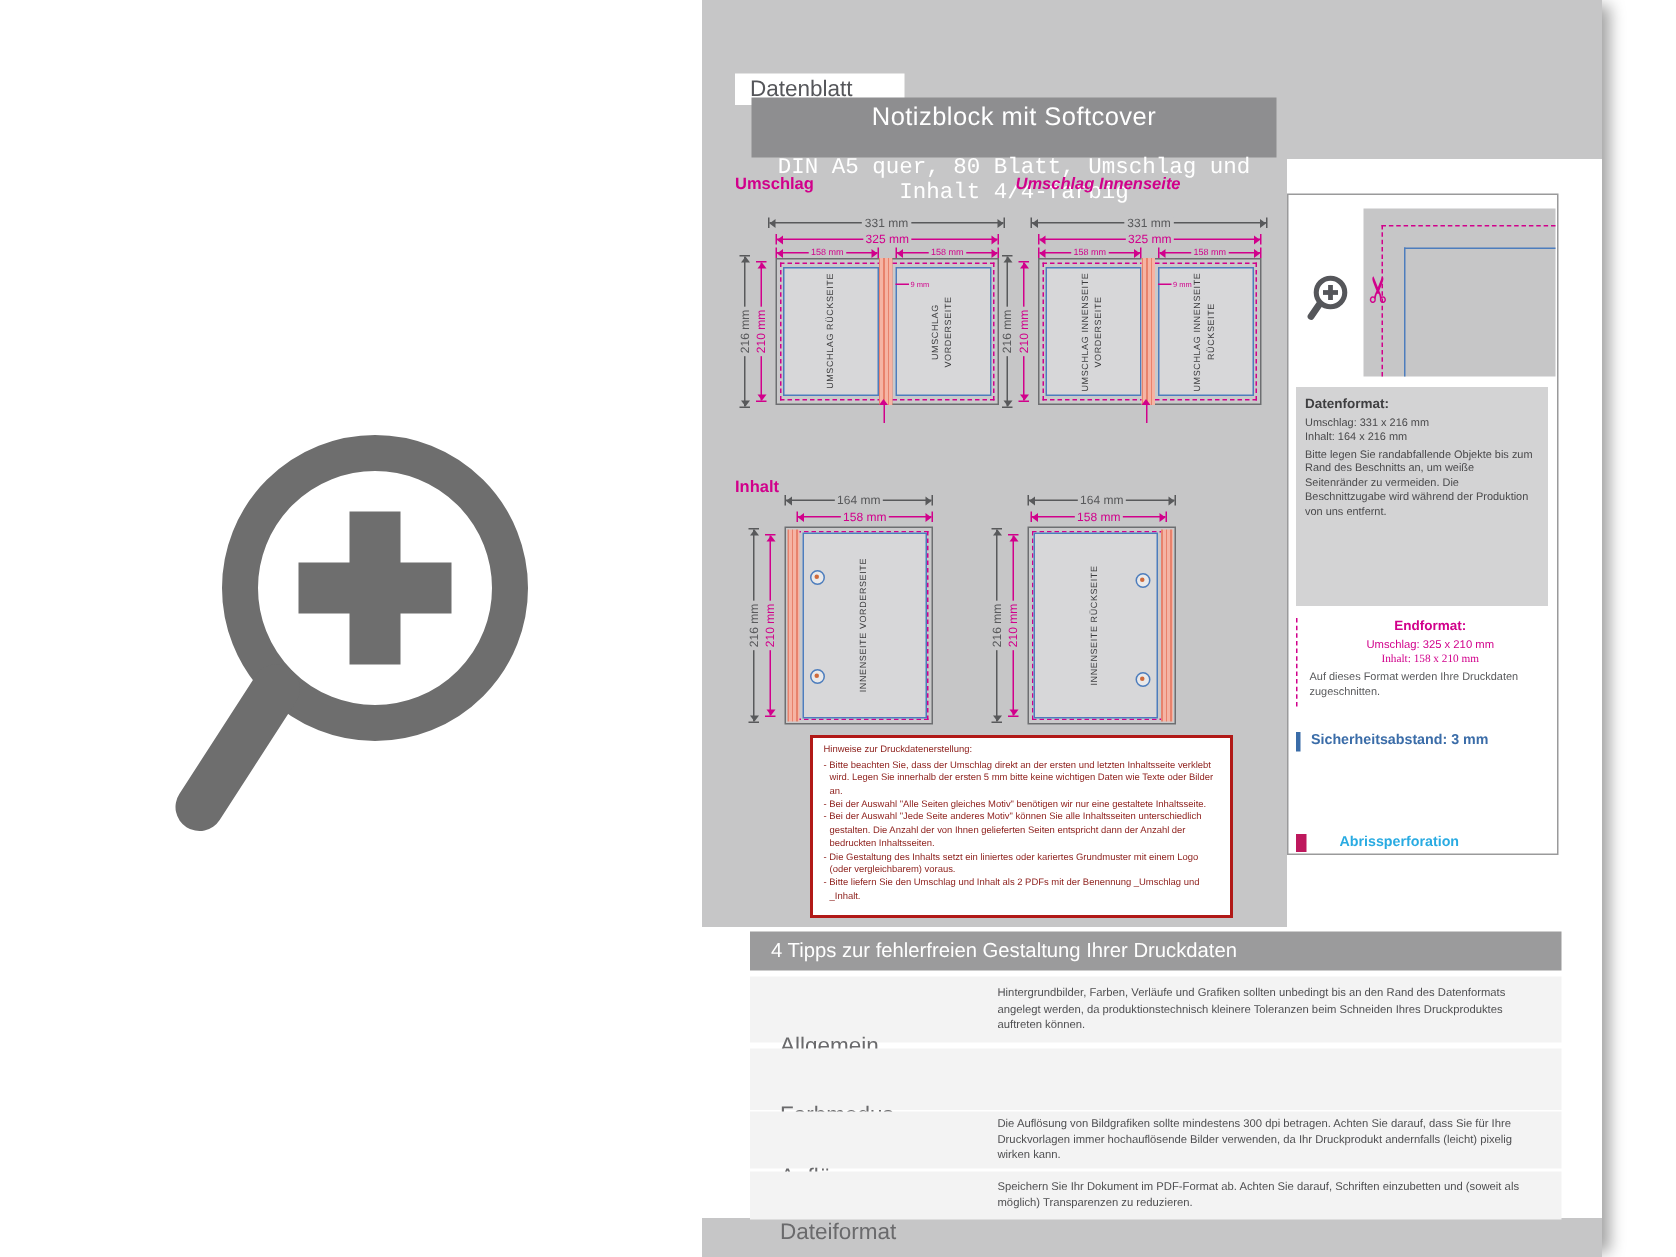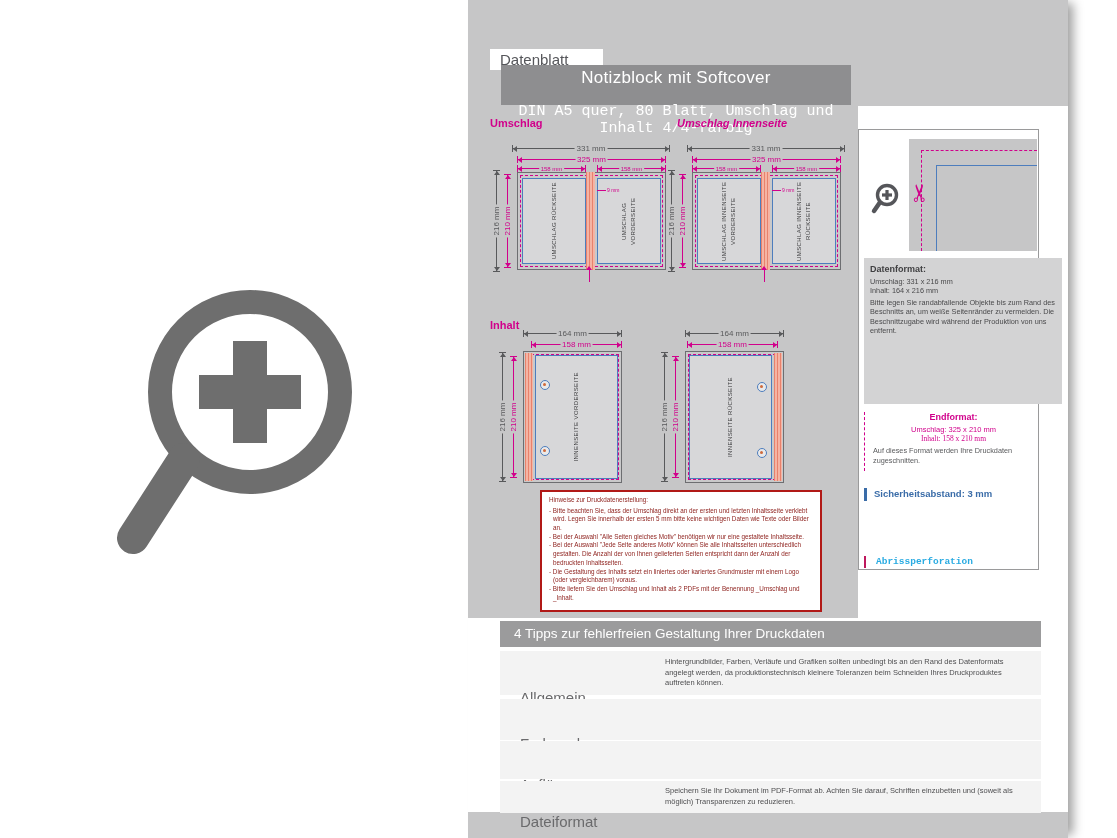--- a/index.html
+++ b/index.html
@@ -63,31 +63,31 @@
   .ring:after{content:'';position:absolute;left:2px;top:2px;width:3px;height:3px;border-radius:50%;background:#cf6a3c;}
 
   
   .panel{position:absolute;left:390px;top:129px;width:179px;height:439px;background:#fff;border:1px solid #9a9a9b;}
   .detail-box{position:absolute;left:50px;top:9px;width:128px;height:112px;background:#c6c6c7;}
   .dash-v{position:absolute;left:12px;top:11px;bottom:0;border-left:1px dashed #d1008b;}
   .dash-h{position:absolute;left:12px;top:11px;right:0;border-top:1px dashed #d1008b;}
   .blue-v{position:absolute;left:27px;top:26px;bottom:0;border-left:1px solid #4d7dbd;}
   .blue-h{position:absolute;left:27px;top:26px;right:0;border-top:1px solid #4d7dbd;}
   .scissors{position:absolute;left:1px;top:42px;font-size:24px;color:#d1008b;transform:rotate(-90deg);line-height:1;}
-  .sec{position:absolute;left:5px;width:198px;box-sizing:border-box;font-size:7.3px;color:#595a5c;line-height:1.3;}
+  .sec{position:absolute;left:5px;width:168px;box-sizing:border-box;font-size:7.3px;color:#595a5c;line-height:1.3;}
   .sec h4{margin:0 0 1px 0;font-size:9px;}
   .sec p{margin:0 0 6px 0;}
   .sec-daten{top:128px;height:146px;background:#d3d3d4;padding:6px 6px;color:#4a4a4c;}
   .sec-daten h4{color:#3f3f41;}
   .sec-end{top:282px;border-left:1px dashed #d1008b;padding-left:8px;width:170px;}
   .sec-end h4,.sec-end .magline{color:#d1008b;text-align:center;}
   .magline{font-size:7.5px;}
   .sec-sich{top:358px;border-left:3px solid #3a6ca8;padding-left:7px;}
   .sec-sich h4{color:#3a6ca8;font-size:9.5px;}
-  .sec-abriss{top:426px;border-left:2px solid #be185d;padding-left:10px;font-family:Liberation Mono, monospace;}
+  .sec-abriss{top:426px;border-left:7px solid #be185d;padding-left:22px;}
   .sec-abriss h4{color:#29abe2;font-size:9.5px;margin:0;}
 
   
   .hinweise{position:absolute;left:72px;top:490px;width:282px;height:122px;background:#fff;
             border:2px solid #b11917;box-sizing:border-box;color:#8c1d19;
             padding:4px 7px;font-size:6.3px;line-height:1.38;}
   .hinweise .ht{margin-bottom:2px;}
   .hinweise .hi{text-indent:-4px;padding-left:4px;}
 
   
@@ -303,19 +303,20 @@
 
     <div class="trow" style="top:651px;height:44px;">
       <div class="rl">Allgemein</div>
       <div class="rt">Hintergrundbilder, Farben, Verläufe und Grafiken sollten unbedingt bis an den Rand des Datenformats angelegt werden, da produktionstechnisch kleinere Toleranzen beim Schneiden Ihres Druckproduktes auftreten können.</div>
     </div>
     <div class="trow" style="top:699px;height:41px;">
       <div class="rl">Farbmodus</div>
     </div>
     <div class="trow" style="top:741px;height:38px;">
       <div class="rl">Auflösung</div>
+      <div class="rt">Die Auflösung von Bildgrafiken sollte mindestens 300 dpi betragen. Achten Sie darauf, dass Sie für Ihre Druckvorlagen immer hochauflösende Bilder verwenden, da Ihr Druckprodukt andernfalls (leicht) pixelig wirken kann.</div>
     </div>
     <div class="trow" style="top:781px;height:32px;">
       <div class="rl">Dateiformat</div>
       <div class="rt">Speichern Sie Ihr Dokument im PDF-Format ab. Achten Sie darauf, Schriften einzubetten und (soweit als möglich) Transparenzen zu reduzieren.</div>
     </div>
   </div>
 </div>
 
 </body></html>

